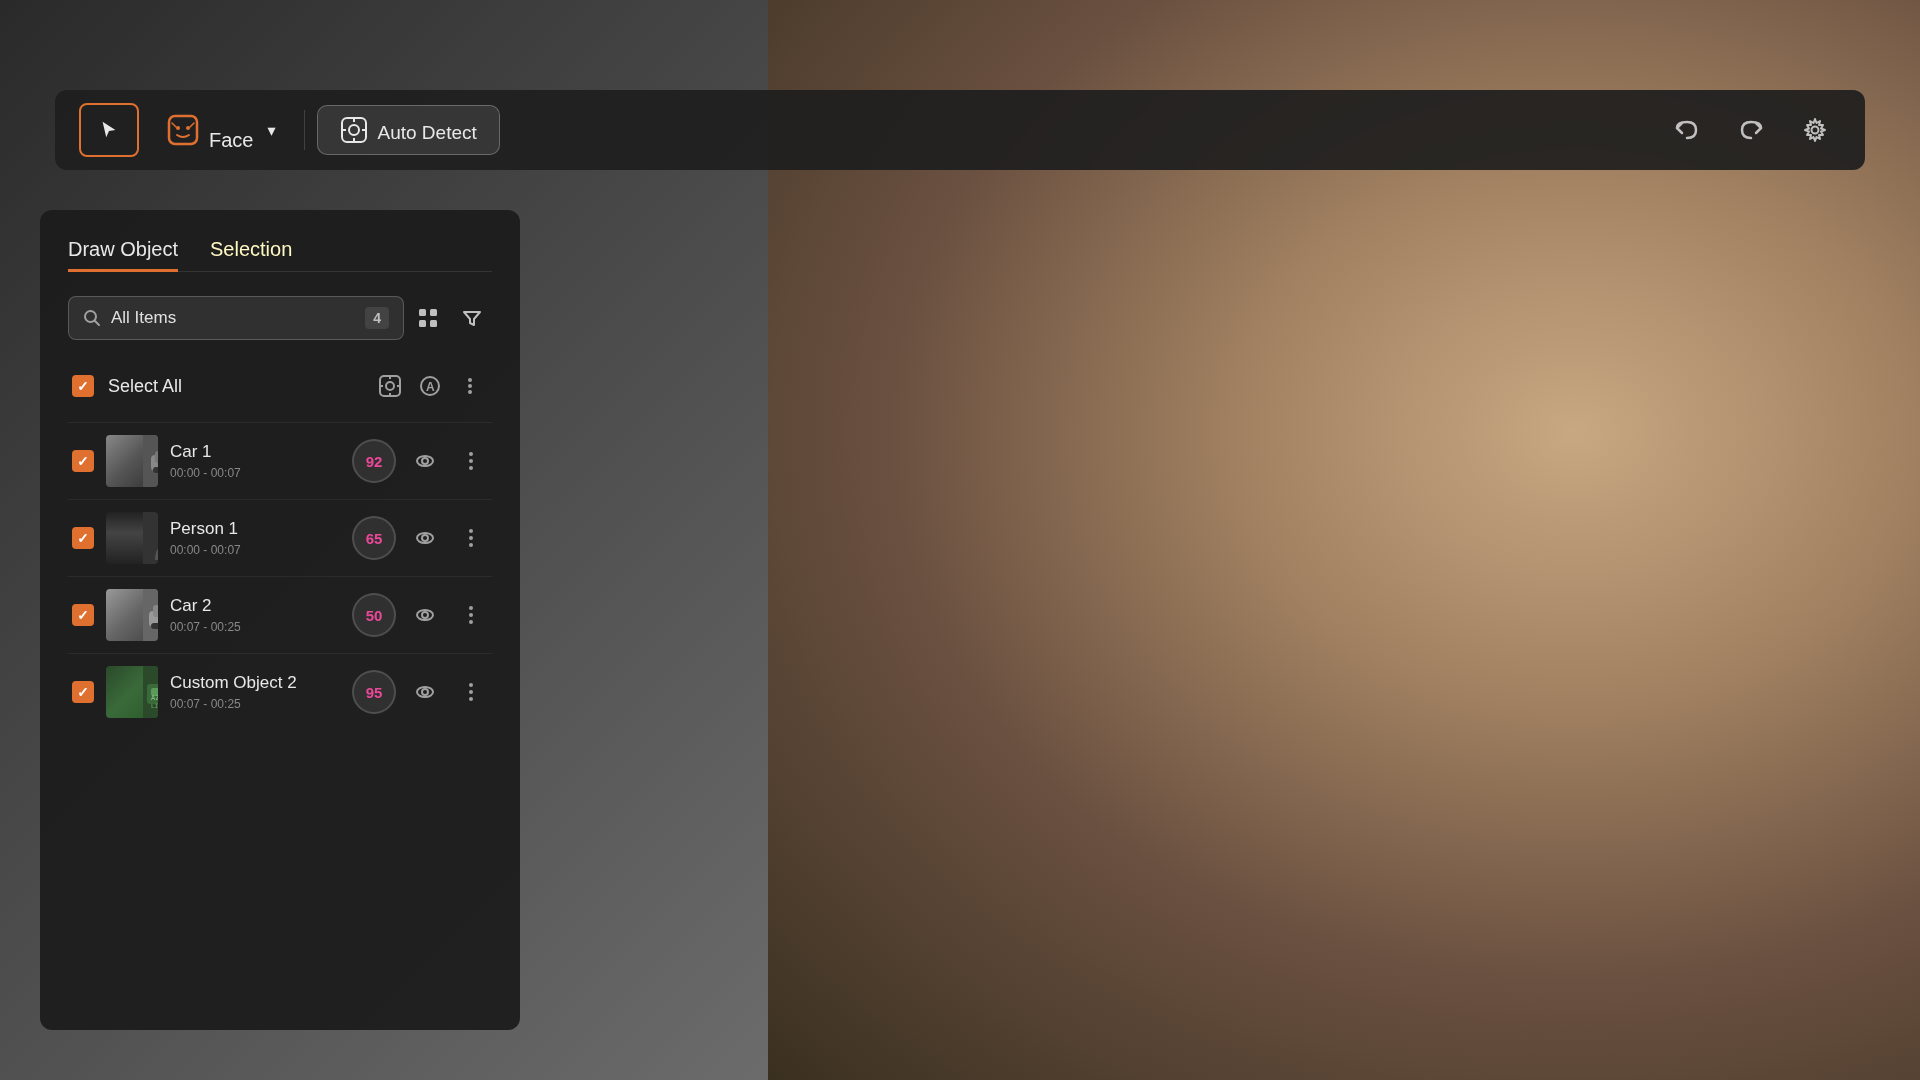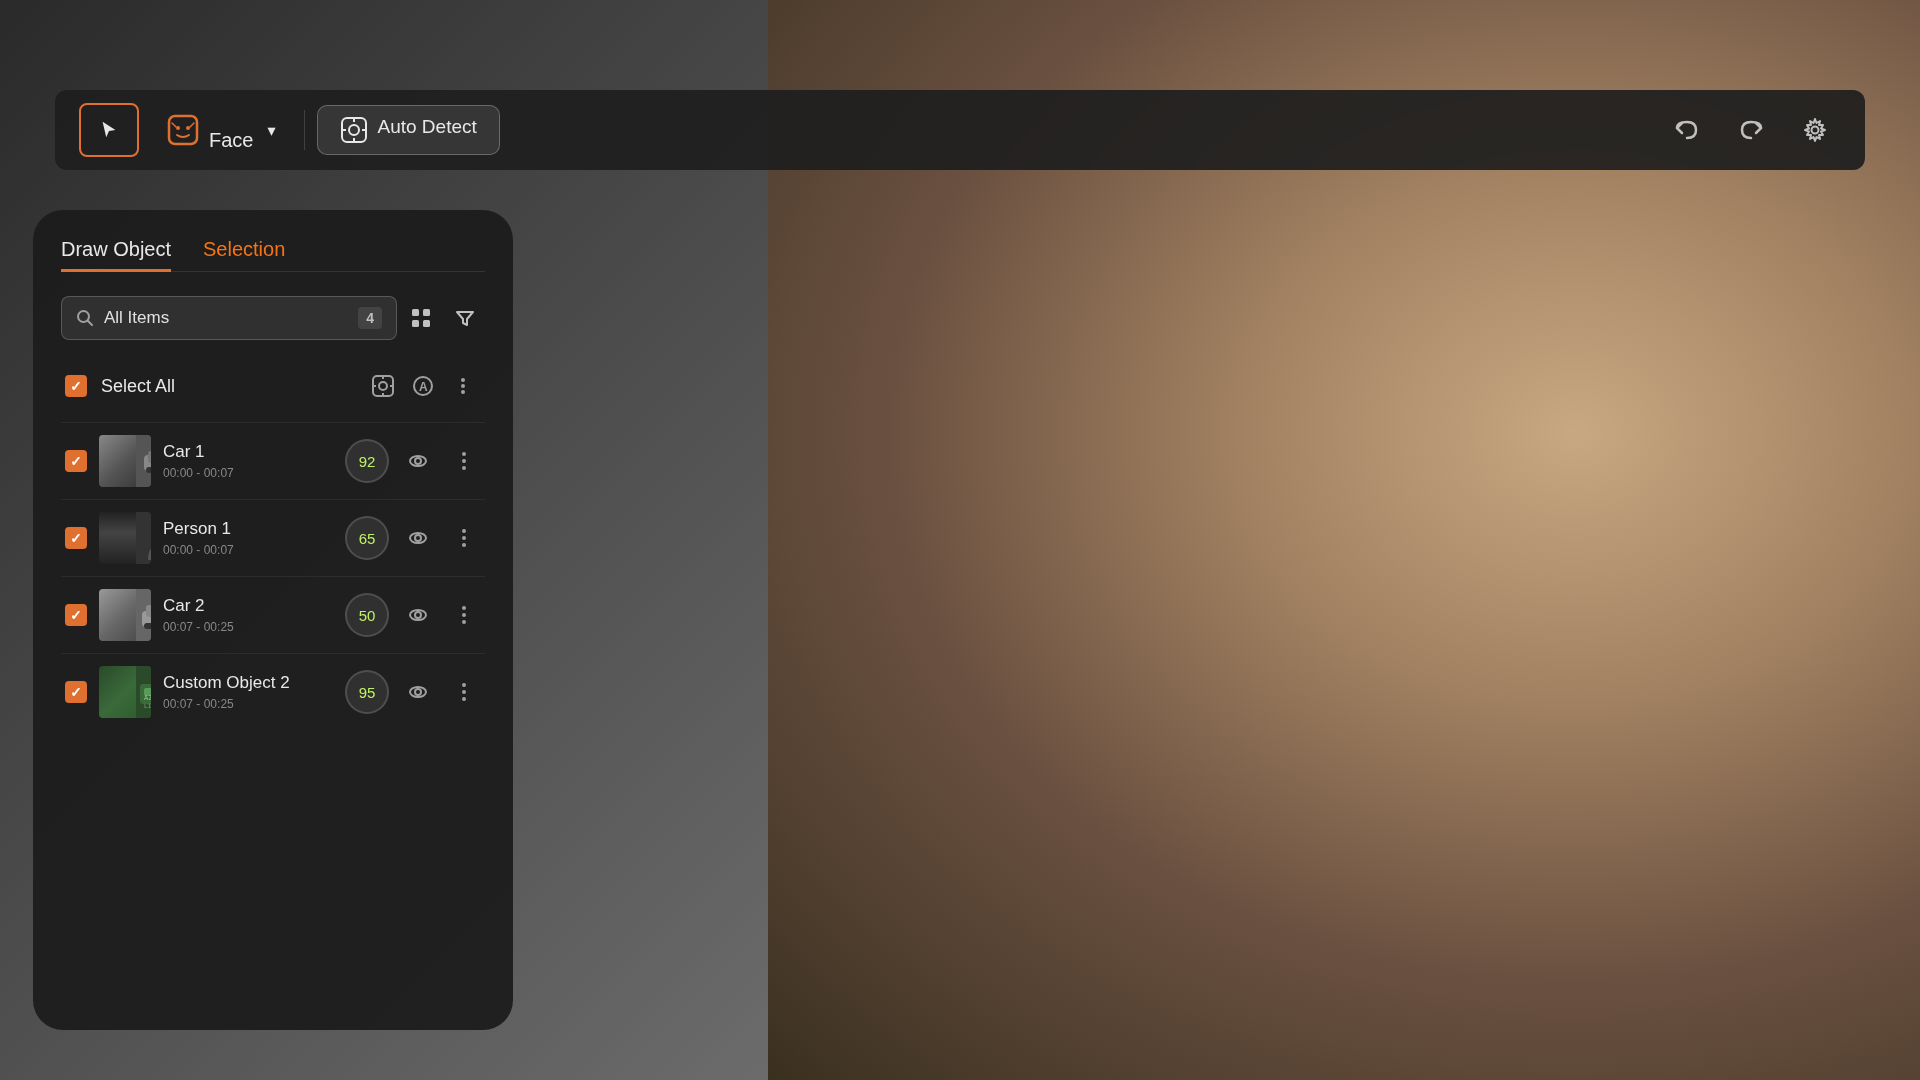--- a/index.html
+++ b/index.html
@@ -91,21 +91,21 @@
     }
 
     .divider-v {
       width: 1px;
       height: 40px;
       background: rgba(255,255,255,0.15);
     }
 
     .auto-detect-btn {
       display: flex;
-      align-items: flex-start;
+      align-items: flex-end;
       gap: 10px;
       padding: 10px 22px;
       background: rgba(60,60,60,0.8);
       border: 1.5px solid rgba(255,255,255,0.25);
       border-radius: 10px;
       cursor: pointer;
       color: #e8e8e8;
     }
 
     .auto-detect-label {
@@ -127,42 +127,42 @@
       justify-content: center;
       cursor: pointer;
       color: #c0c0c0;
       font-size: 24px;
     }
 
     
     .panel {
       position: absolute;
       top: 210px;
-      left: 33px;
+      left: 40px;
       width: 480px;
       background: rgba(28, 28, 28, 0.95);
-      border-radius: 30px;
+      border-radius: 12px;
       padding: 28px;
       z-index: 10;
       bottom: 50px;
     }
 
     
     .tabs {
       display: flex;
       gap: 32px;
       margin-bottom: 24px;
       border-bottom: 1px solid rgba(255,255,255,0.1);
       padding-bottom: 12px;
     }
 
     .tab {
       font-size: 20px;
       font-weight: 500;
-      color: #f97316;
+      color: #fef9c3;
       cursor: pointer;
       padding-bottom: 8px;
       border-bottom: 3px solid transparent;
       margin-bottom: -13px;
     }
 
     .tab.active {
       color: #e8e8e8;
       border-bottom-color: #e07030;
     }
@@ -332,22 +332,22 @@
     .confidence-badge {
       width: 44px;
       height: 44px;
       border-radius: 50%;
       background: rgba(50,50,50,0.9);
       border: 2px solid rgba(255,255,255,0.15);
       display: flex;
       align-items: center;
       justify-content: center;
       font-size: 15px;
-      font-weight: 400;
-      color: #bef264;
+      font-weight: 700;
+      color: #ec4899;
       flex-shrink: 0;
     }
 
     .eye-btn {
       width: 34px;
       height: 34px;
       background: transparent;
       border: none;
       display: flex;
       align-items: center;

